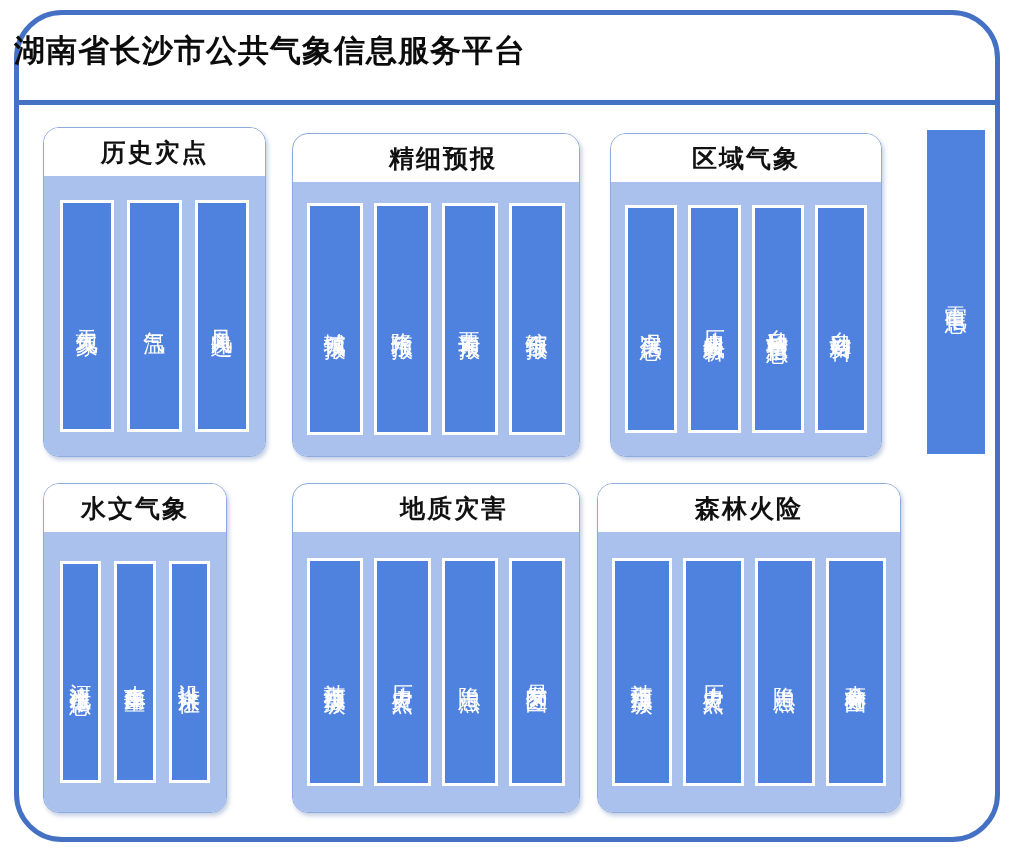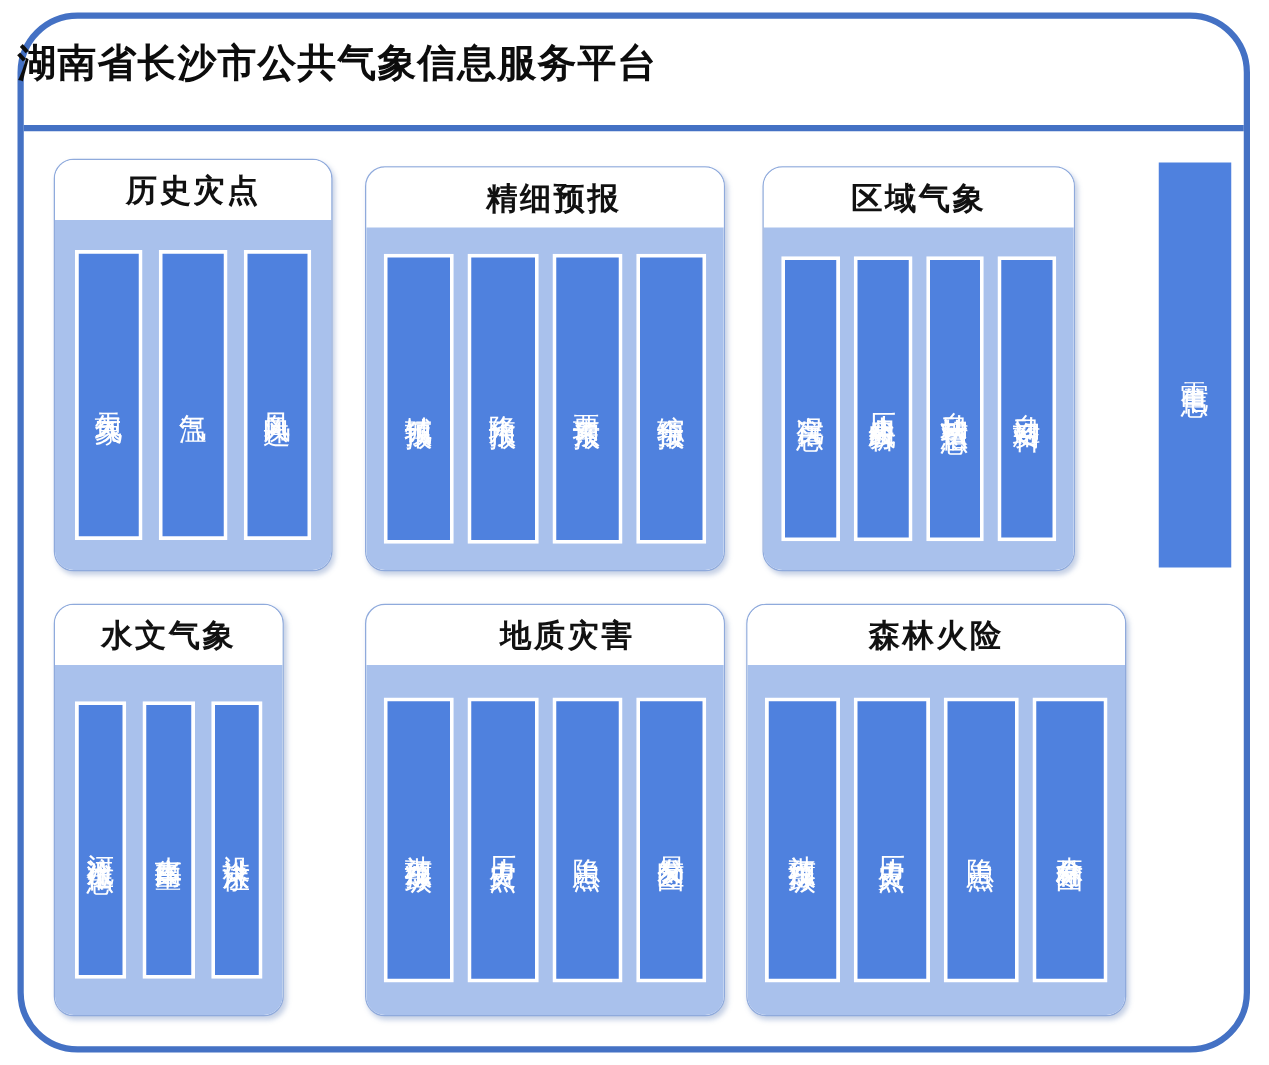--- a/index.html
+++ b/index.html
@@ -129,21 +129,21 @@
     background: #4F81DE;
     display: flex;
     align-items: center;
     justify-content: center;
   }
   .side-bar .tile-label { font-size: 22px; }
 
   
   #panel-weather   { left: 43px;  top: 127px; width: 223px; height: 330px; }
   #panel-fine      { left: 292px; top: 133px; width: 288px; height: 324px; padding-left: 14px; }
-  #panel-regional  { left: 610px; top: 133px; width: 250px; height: 324px; }
+  #panel-regional  { left: 610px; top: 133px; width: 272px; height: 324px; }
 
   #panel-hydro     { left: 43px;  top: 483px; width: 184px; height: 330px; }
   #panel-geo       { left: 292px; top: 483px; width: 288px; height: 330px; padding-left: 36px; }
   #panel-forest    { left: 597px; top: 483px; width: 304px; height: 330px; }
 
   #panel-weather .panel-body,
   #panel-hydro   .panel-body { gap: 13px; padding: 0 16px; }
 
   #panel-weather .tile,
   #panel-hydro .tile { height: 232px; }

